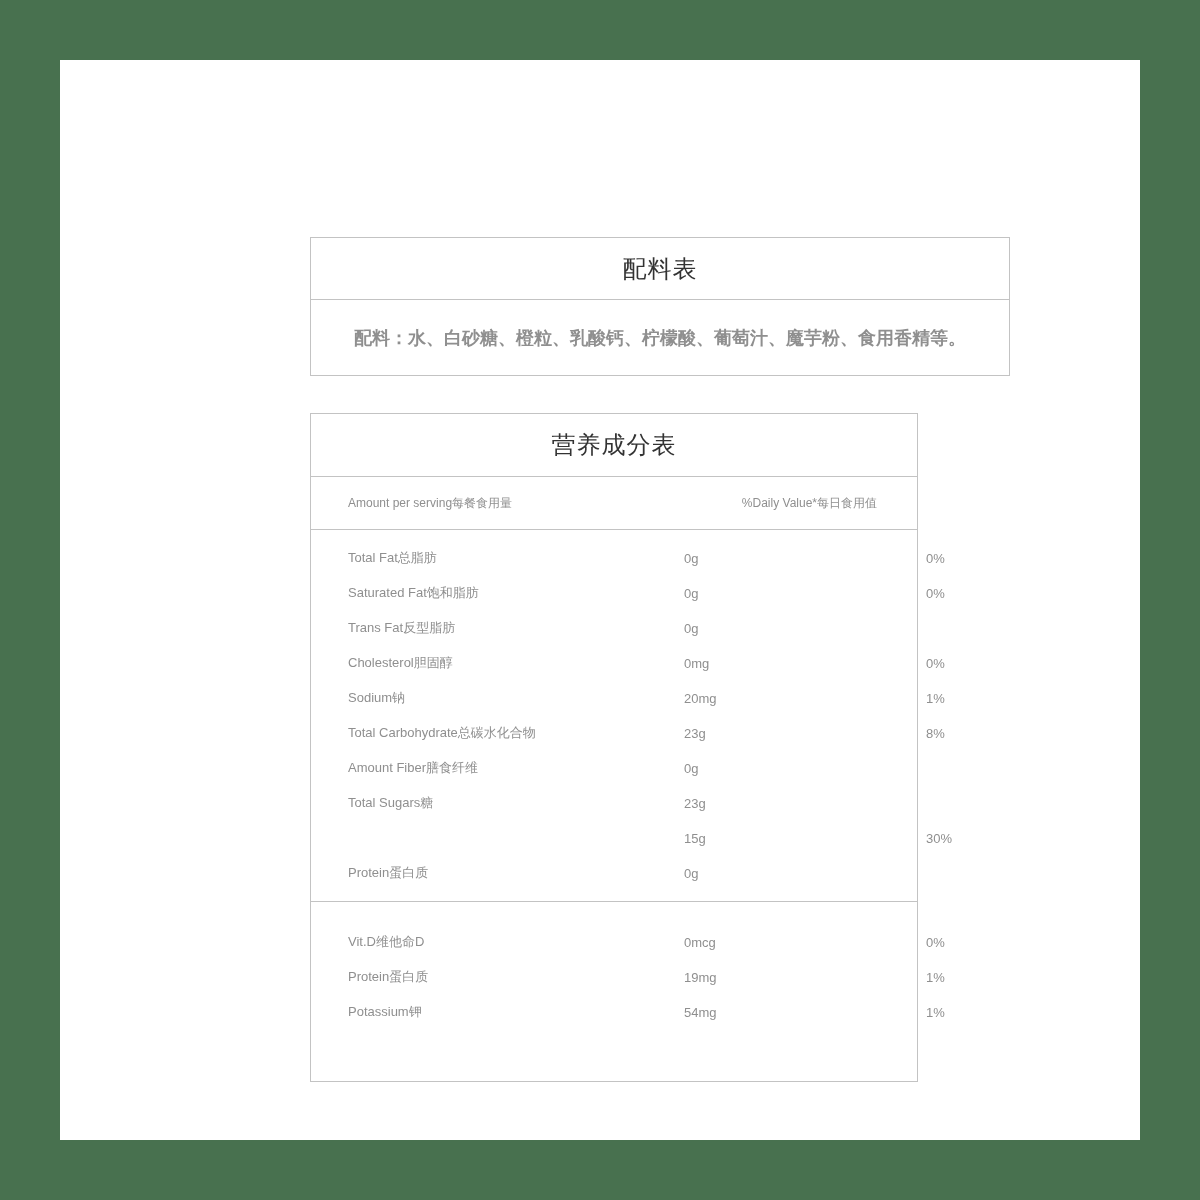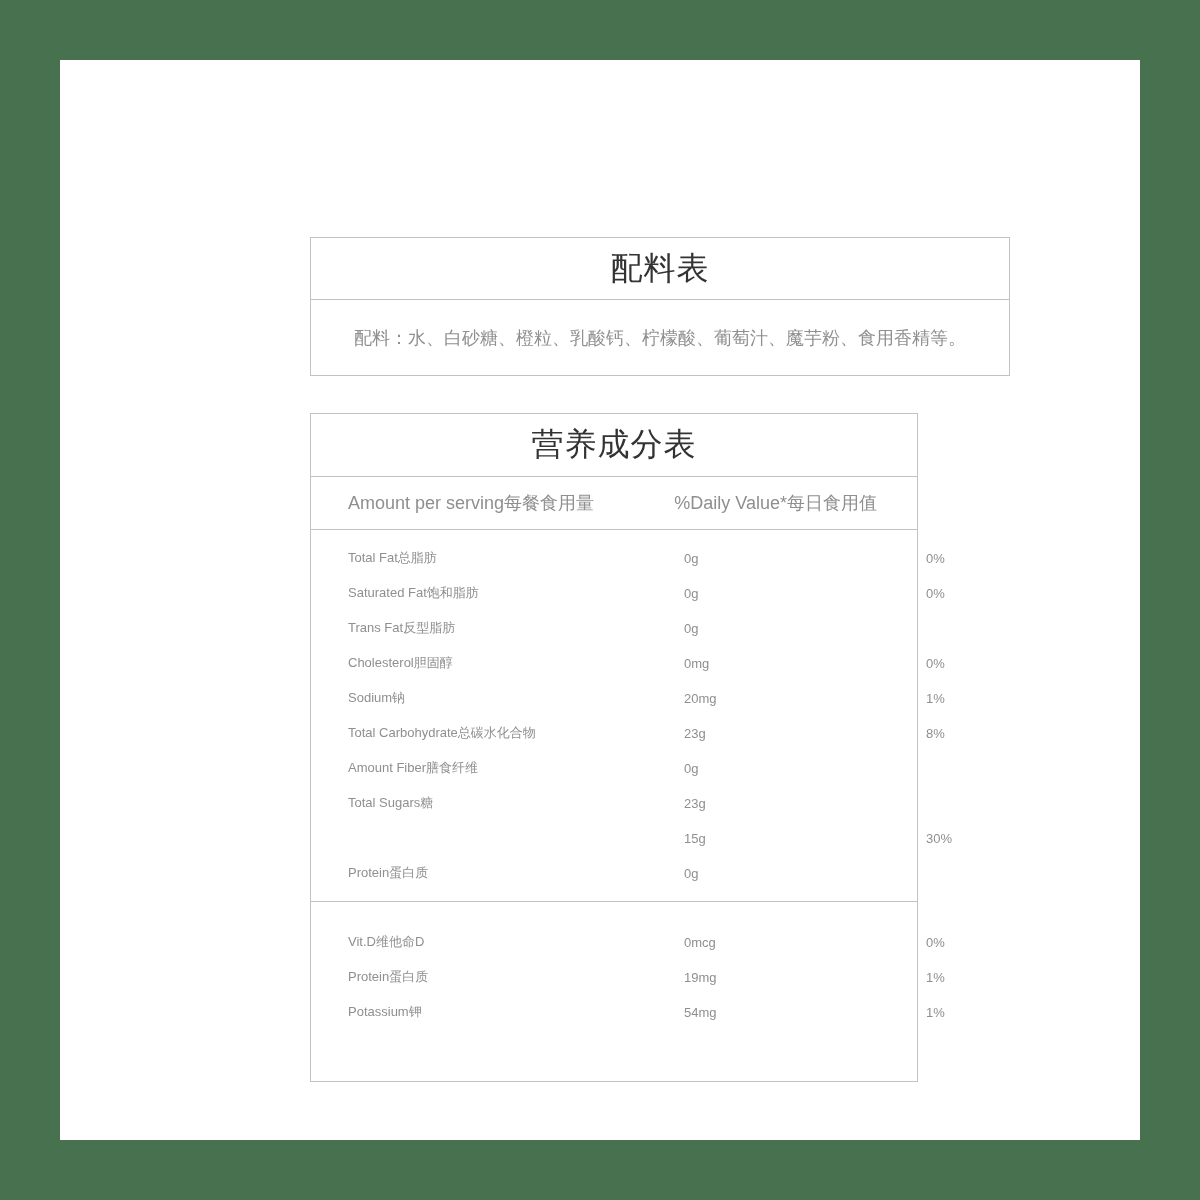--- a/index.html
+++ b/index.html
@@ -26,40 +26,41 @@
   .box {
     position: absolute;
     border: 1px solid var(--border);
     background: var(--panel);
   }
   .box-ingredients { left: 250px; top: 177px; width: 700px; height: 139px; }
   .box-nutrition   { left: 250px; top: 353px; width: 608px; height: 669px; }
   .box-title {
     display: flex; align-items: center; justify-content: center;
     border-bottom: 1px solid var(--border);
-    font-size: 32px;
+    font-size: 24px;
     color: var(--title-text);
     letter-spacing: 1px;
     font-family: Liberation Serif, serif;
   }
   .box-ingredients .box-title { height: 62px; }
   .box-nutrition   .box-title { height: 63px; }
   .ing-body {
     height: 75px;
     display: flex; align-items: center; justify-content: center;
     font-size: 18px;
     color: var(--body-text);
     white-space: nowrap;
+    font-weight: bold;
   }
   .nt-header {
     height: 53px;
     border-bottom: 1px solid var(--border);
     display: flex; align-items: center; justify-content: space-between;
     padding: 0 40px 0 37px;
-    font-size: 18px;
+    font-size: 12px;
     color: var(--body-text);
   }
   .rows-main {
     height: 372px;
     border-bottom: 1px solid var(--border);
     padding-top: 10px;
   }
   .rows-vitamins { padding-top: 22px; }
   .row { position: relative; height: 35px; }
   .cell {

